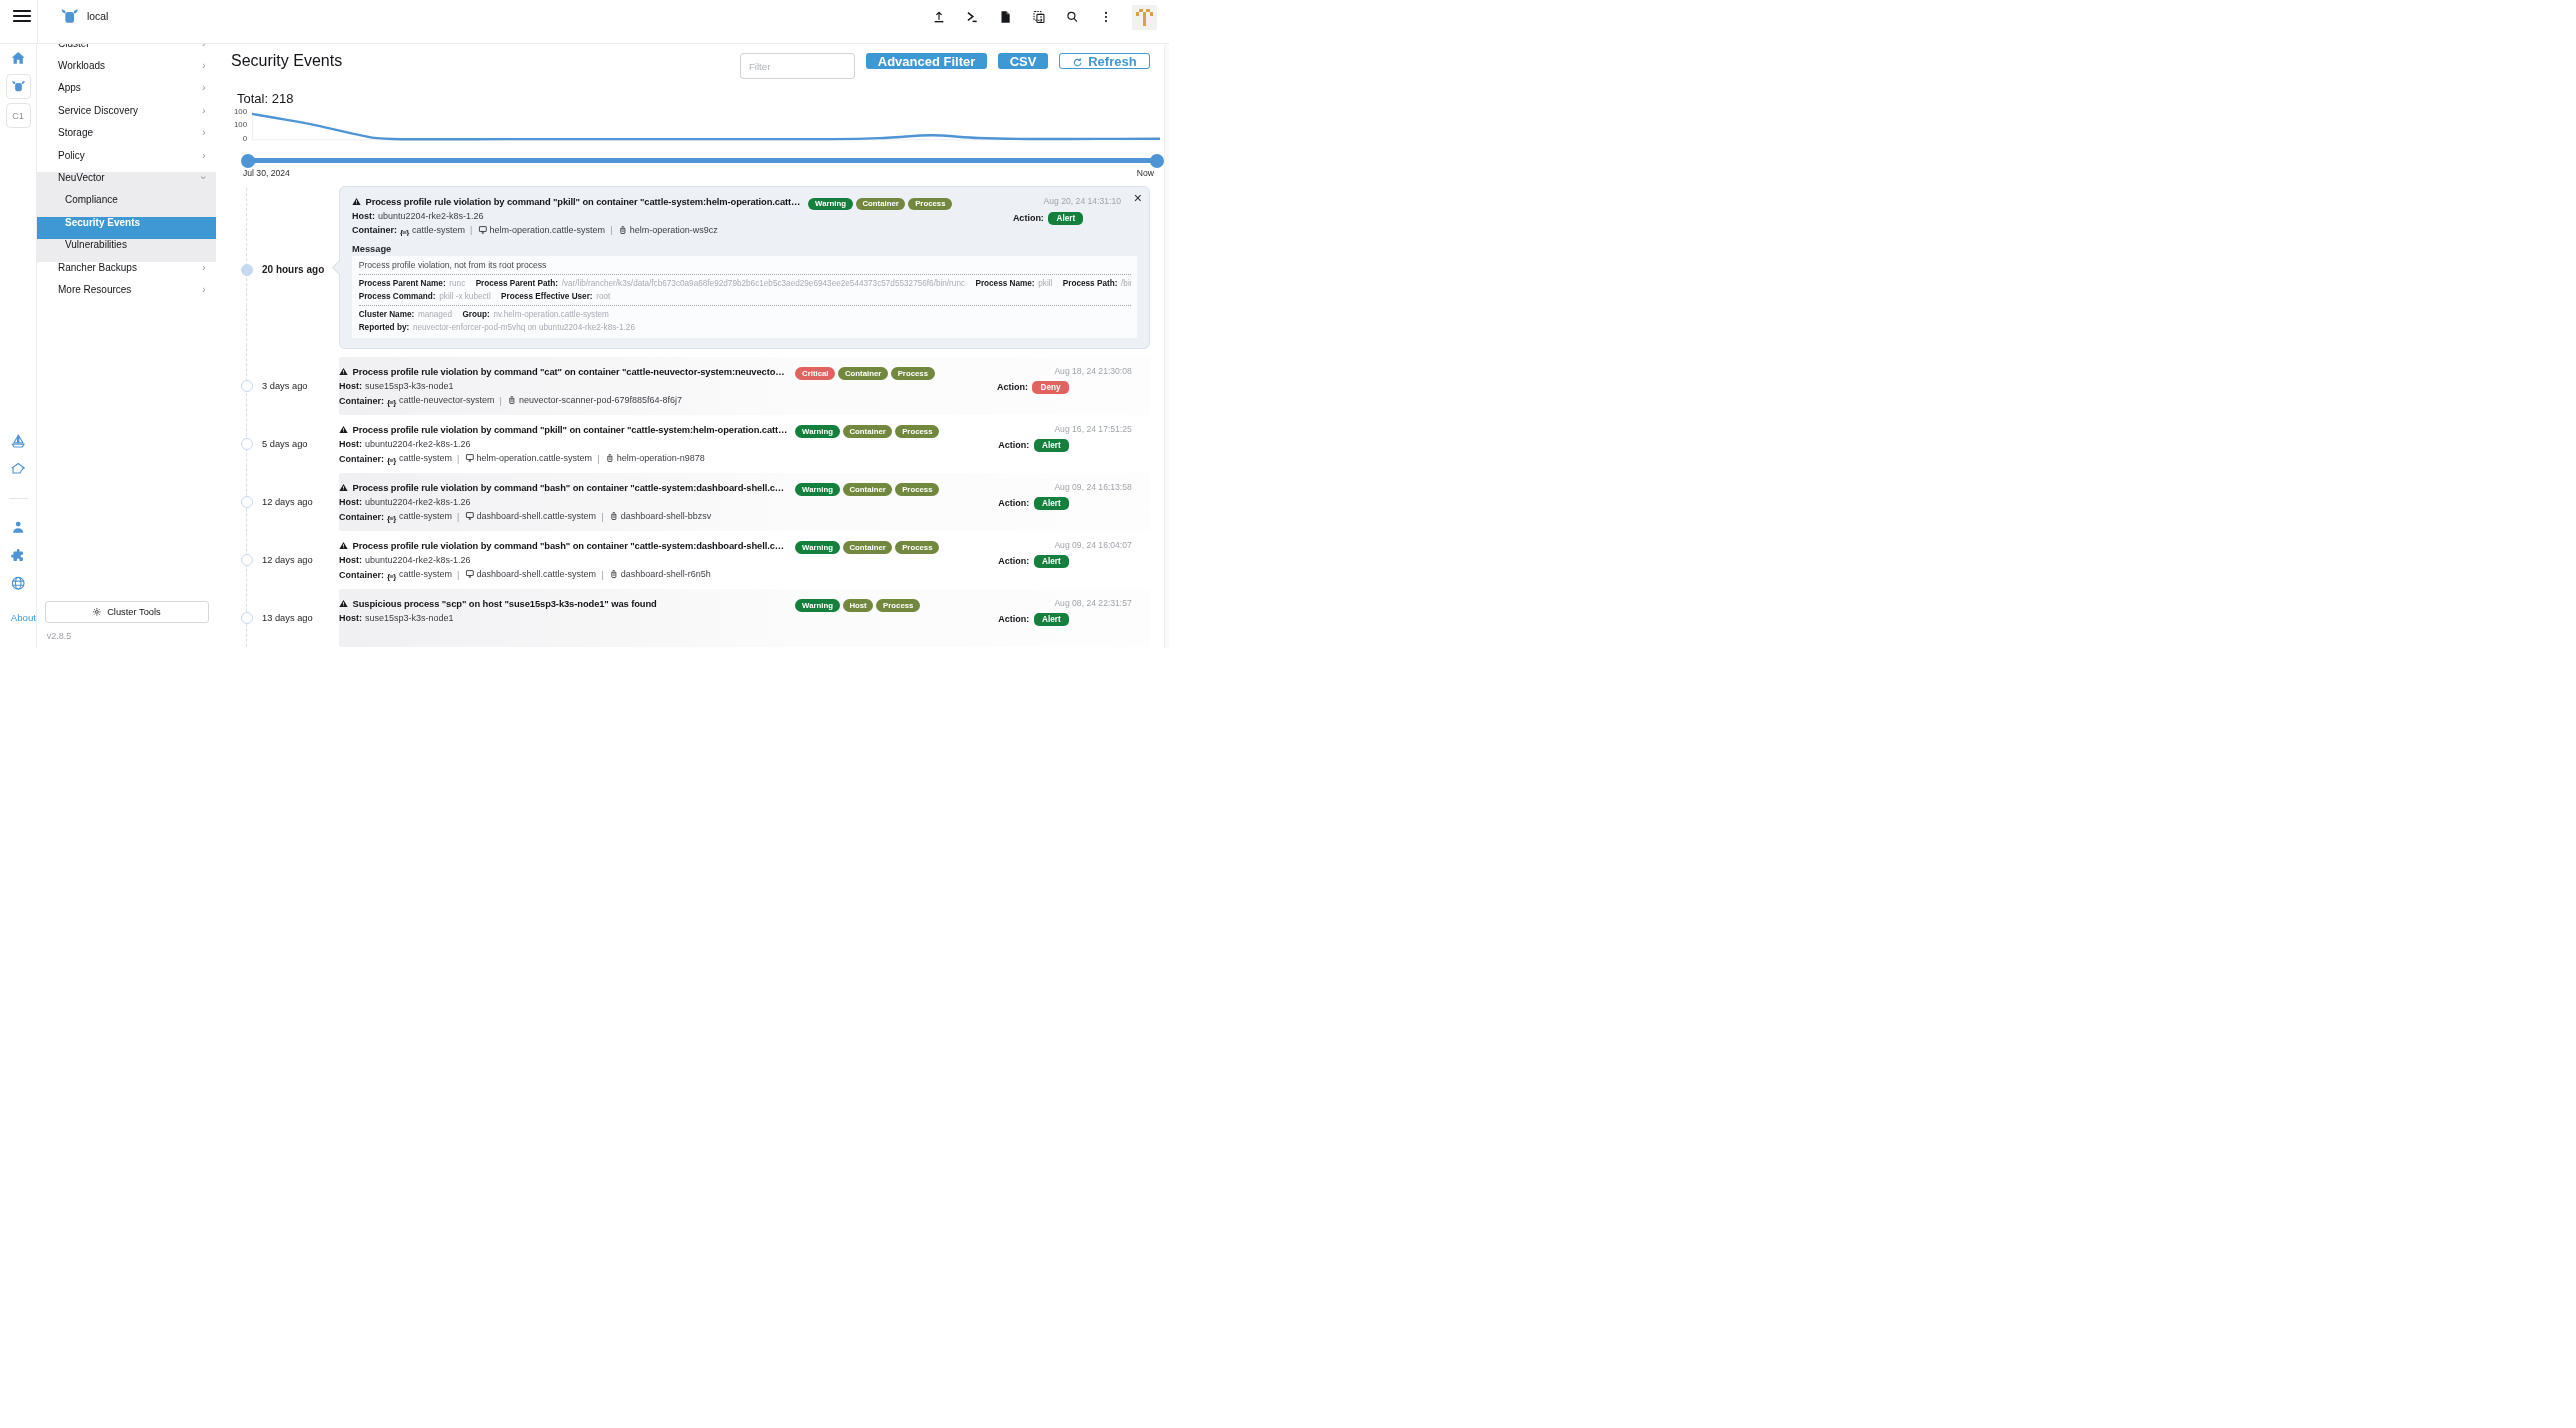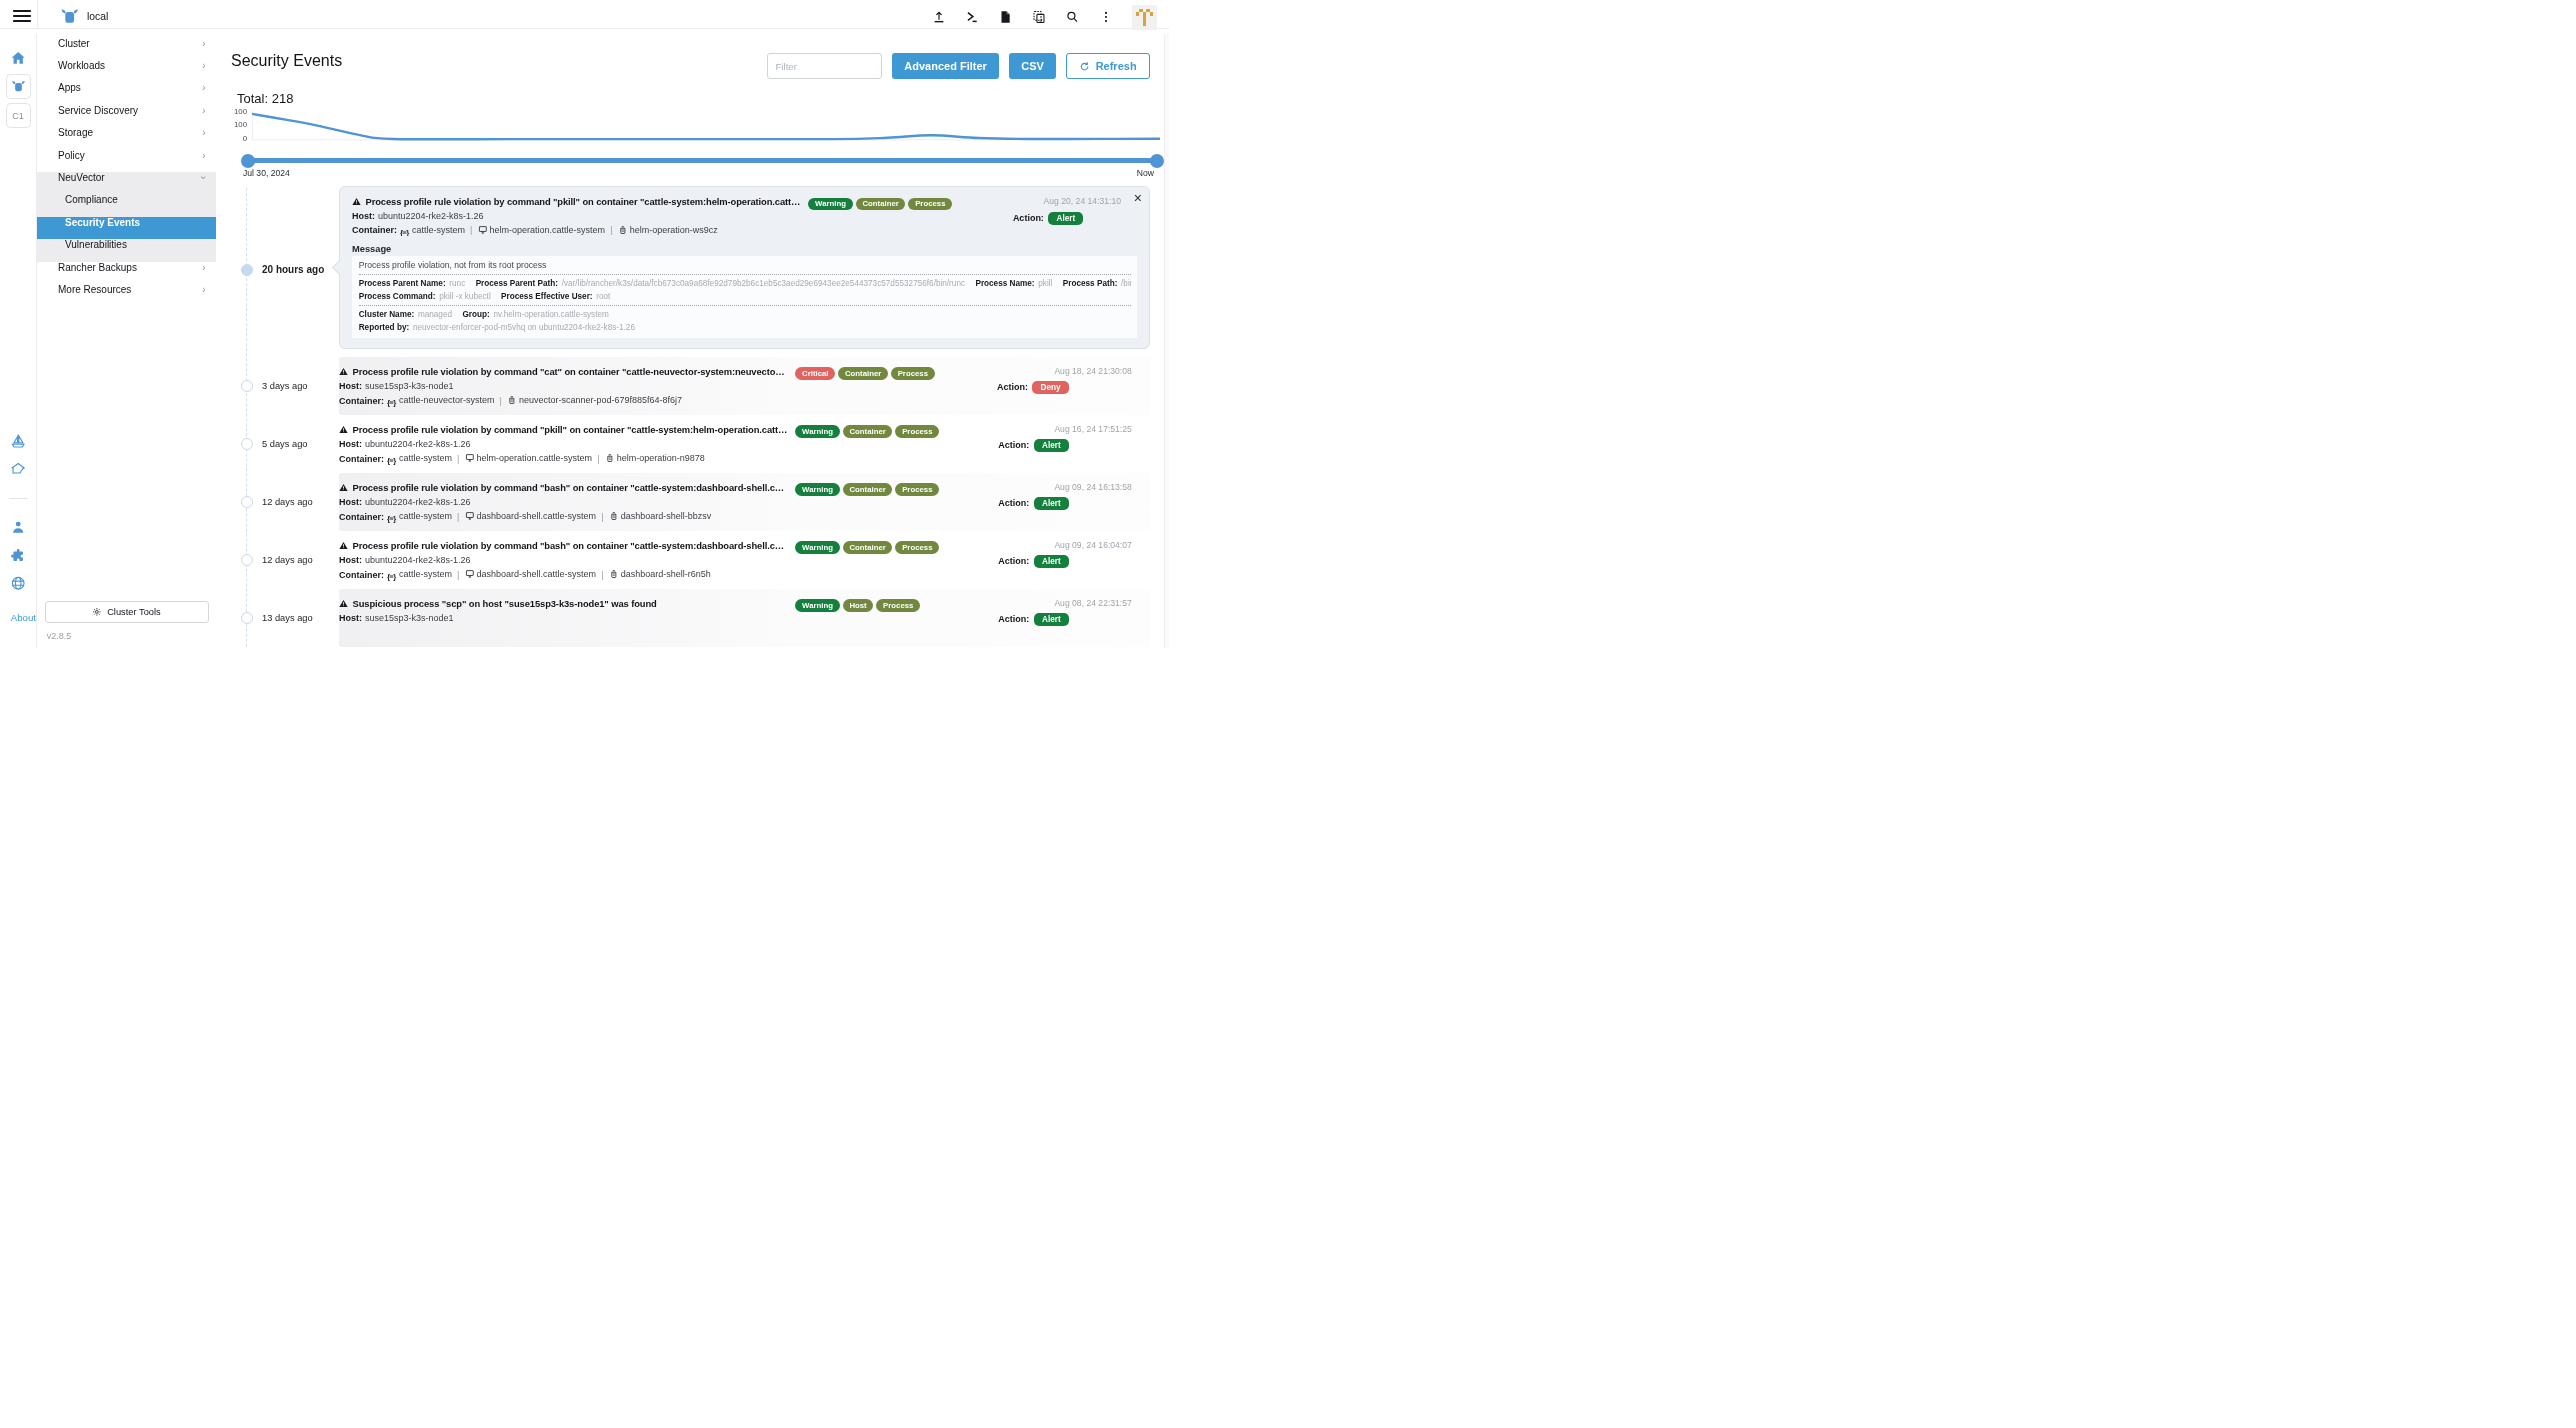--- a/index.html
+++ b/index.html
@@ -1,21 +1,21 @@
 <!DOCTYPE html>
 <html style="font-size:12px"><head>
 <meta charset="utf-8">
 <style>
   * { margin:0; padding:0; box-sizing:border-box; }
   html,body { width:1169px; height:648px; overflow:hidden; background:#fff;
     font-family:"Liberation Sans", sans-serif; color:#141419; }
   body { position:relative; }
 
   
-  .header { position:absolute; top:0; left:0; right:0; height:29px; background:#fff;
+  .header { position:absolute; top:0; left:0; right:0; height:44px; background:#fff;
     border-bottom:0.7px solid #ebebee; z-index:9; }
   .header::before { content:""; position:absolute; left:37px; top:0; bottom:0; border-left:0.7px solid #ececee; }
   .hamburger { position:absolute; left:13.4px; top:10.4px; width:18px; height:12.7px; cursor:pointer; }
   .hamburger i { display:block; height:1.9px; background:#17181d; margin-bottom:3.1px; border-radius:0.7px; }
   .hdr-brand { position:absolute; left:60px; top:6.7px; display:flex; align-items:center; gap:7.5px; }
   .hdr-brand .blogo { width:19.4px; height:19.4px; color:#4f94d4; }
   .hdr-brand .blogo svg { width:100%; height:100%; }
   .cluster-name { font-size:10.4px; color:#141419; }
   .hdr-right { position:absolute; right:12px; top:0; height:34px; display:flex; align-items:center; gap:19.4px; }
   .hdr-ico { width:14px; height:14px; border:none; background:none; padding:0; color:#17181d; cursor:pointer; }
@@ -57,21 +57,21 @@
   
   .main { position:absolute; top:34px; left:216px; right:0; bottom:0; overflow:hidden; background:#fff; }
   .v-scroll { position:absolute; right:0; top:0; bottom:0; width:5.2px; background:#fafafa; border-left:0.7px solid #f0f0f1; }
   .page-title { position:absolute; left:15px; top:18px; font-size:16px; font-weight:400; color:#141419; }
   .total-label { position:absolute; left:21px; top:57px; font-size:13px; }
 
   .actions { position:absolute; top:19.4px; right:19.4px; display:flex; gap:10.4px; }
   .filter-input { width:115px; height:26px; border:0.7px solid #cfd4d9; border-radius:3px; padding:0 7.5px;
     font-size:9.7px; font-family:inherit; color:#141419; outline:none; }
   .filter-input::placeholder { color:#b0b5bb; }
-  .btn { height:26px; border:none; border-radius:3px; font-size:11px; font-weight:600; font-family:inherit;
+  .btn { height:16px; border:none; border-radius:3px; font-size:13px; font-weight:600; font-family:inherit;
     cursor:pointer; padding:0 12px; }
   .btn-blue { background:#3d98d3; color:#fff; }
   .btn-outline { background:#fff; color:#3d98d3; border:0.7px solid #3d98d3; display:flex; align-items:center; gap:5.2px; }
   .btn-outline .ico { width:11.2px; height:11.2px; } .btn-outline .ico svg{ width:100%; height:100%; }
 
   
   .chart-block { position:absolute; left:0; top:71px; width:100%; height:46px; }
   .ytick { position:absolute; left:0; width:31px; text-align:right; font-size:7.8px; color:#4a4b50; }
   .chart-svg { position:absolute; left:36px; top:0; }
 

